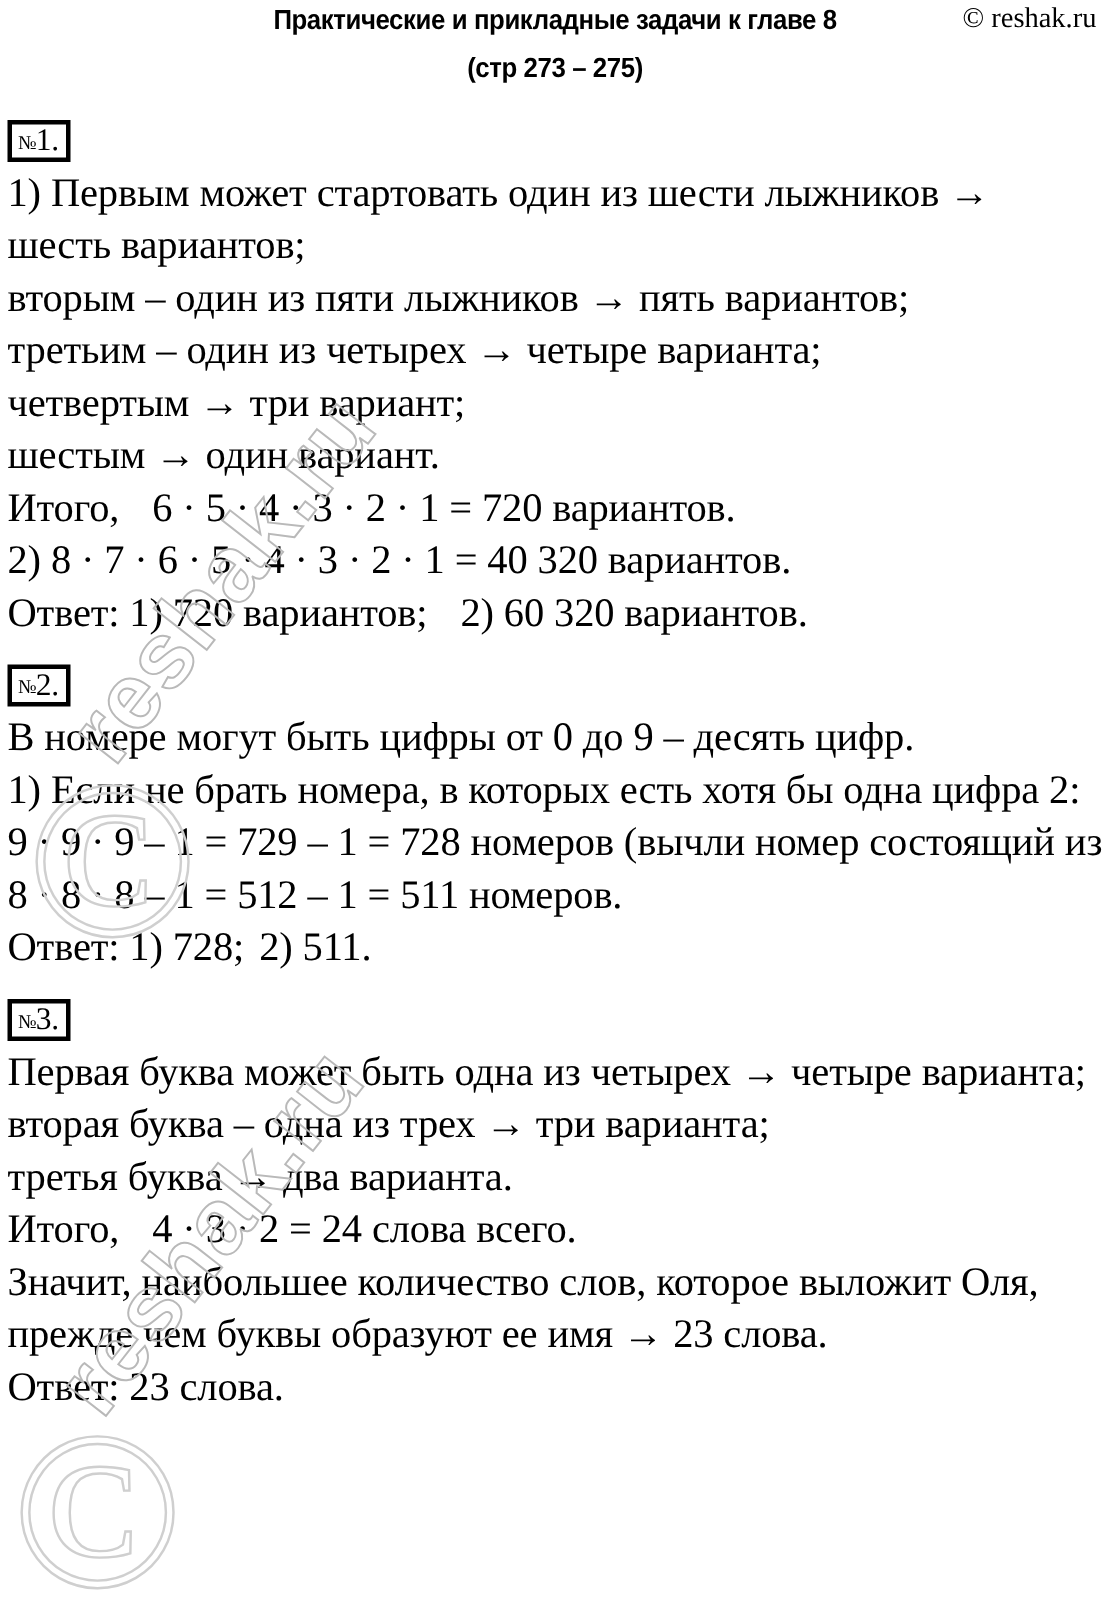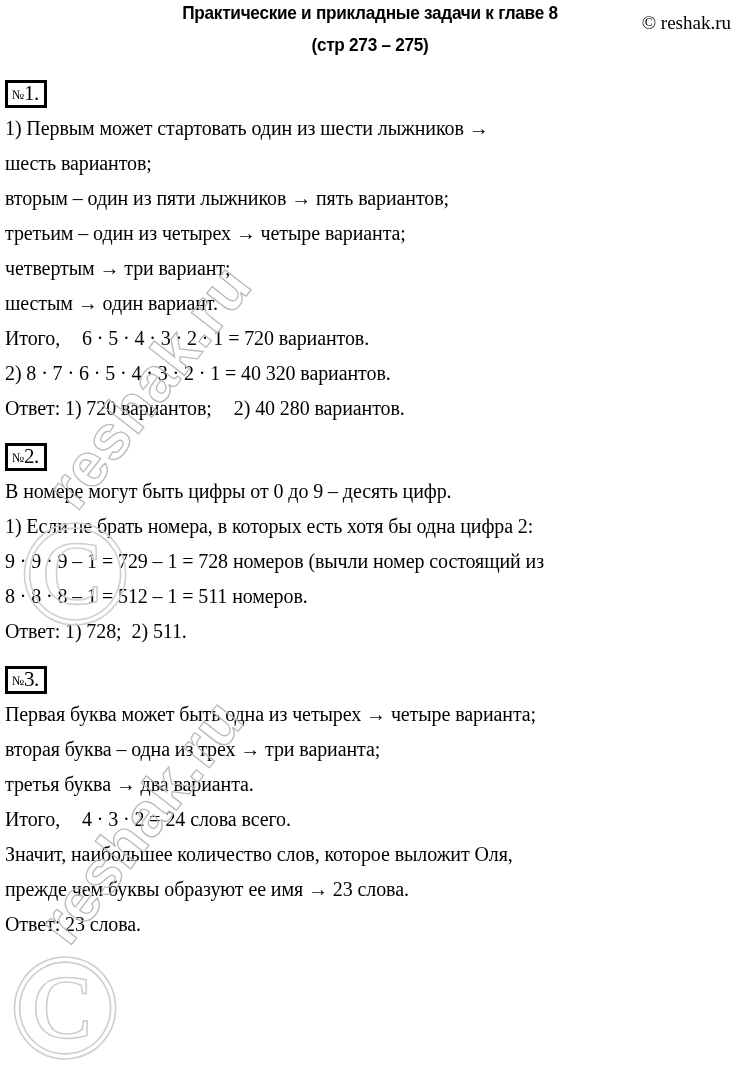--- a/index.html
+++ b/index.html
@@ -52,21 +52,21 @@
     font-family: "Liberation Sans Narrow", "Liberation Sans", sans-serif;
     font-weight: bold;
     font-size: 18.5px;
     letter-spacing: -0.3px;
     transform: scaleX(0.93);
     white-space: nowrap;
   }
   .copyright {
     position: absolute;
     right: 9px;
-    top: 12px;
+    top: 2px;
     font-family: "Liberation Serif", serif;
     font-size: 19px;
     white-space: nowrap;
   }
 
   
   .content {
     position: relative;
     padding: 0 0 0 5px;
     z-index: 2;
@@ -91,21 +91,21 @@
     font-size: 21px;
     letter-spacing: -0.3px;
   }
 
   .badge-row { margin: 0; padding: 0; height: 31px; }
   .badge-row.b1 { margin-top: 18px; }
   .badge-row.b2 { margin-top: 17px; }
   .badge-row.b3 { margin-top: 17px; }
 
   .line {
-    font-size: 20px;
+    font-size: 27px;
     line-height: 35px;
     white-space: nowrap;
     letter-spacing: -0.1px;
     font-family: Liberation Serif, serif;
   }
   .line.tight { letter-spacing: -0.35px; }
   .gap-sm { display: inline-block; width: 10px; }
   .gap-md { display: inline-block; width: 22px; }
 
   
@@ -163,21 +163,21 @@
     </div>
 
     <div class="line">1) Первым может стартовать один из шести лыжников →</div>
     <div class="line">шесть вариантов;</div>
     <div class="line">вторым – один из пяти лыжников → пять вариантов;</div>
     <div class="line">третьим – один из четырех → четыре варианта;</div>
     <div class="line">четвертым → три вариант;</div>
     <div class="line">шестым → один вариант.</div>
     <div class="line"><span>Итого,</span><span class="gap-md"></span><span>6 · 5 · 4 · 3 · 2 · 1 = 720 вариантов.</span></div>
     <div class="line">2) 8 · 7 · 6 · 5 · 4 · 3 · 2 · 1 = 40 320 вариантов.</div>
-    <div class="line"><span>Ответ: 1) 720 вариантов;</span><span class="gap-md"></span><span>2) 40 280 вариантов.</span></div>
+    <div class="line"><span>Ответ: 1) 720 вариантов;</span><span class="gap-md"></span><span>2) 60 320 вариантов.</span></div>
 
     <div class="badge-row b2">
       <span class="task-badge">
         <span class="no-sign">№</span><span class="no-num">2.</span>
       </span>
     </div>
 
     <div class="line">В номере могут быть цифры от 0 до 9 – десять цифр.</div>
     <div class="line">1) Если не брать номера, в которых есть хотя бы одна цифра 2:</div>
     <div class="line">9 · 9 · 9 – 1 = 729 – 1 = 728 номеров (вычли номер состоящий из</div>

